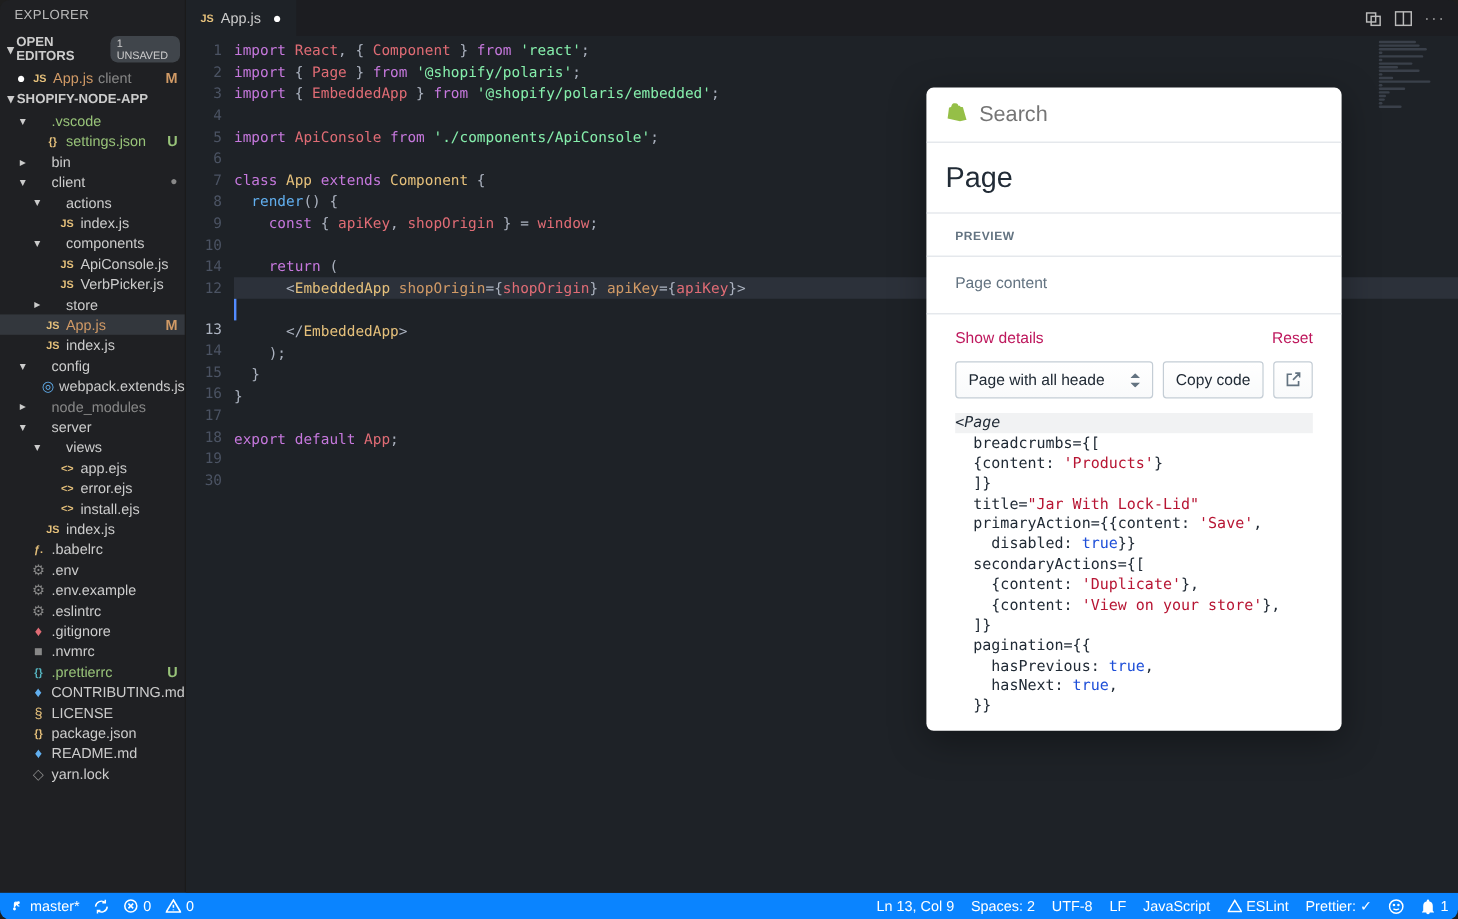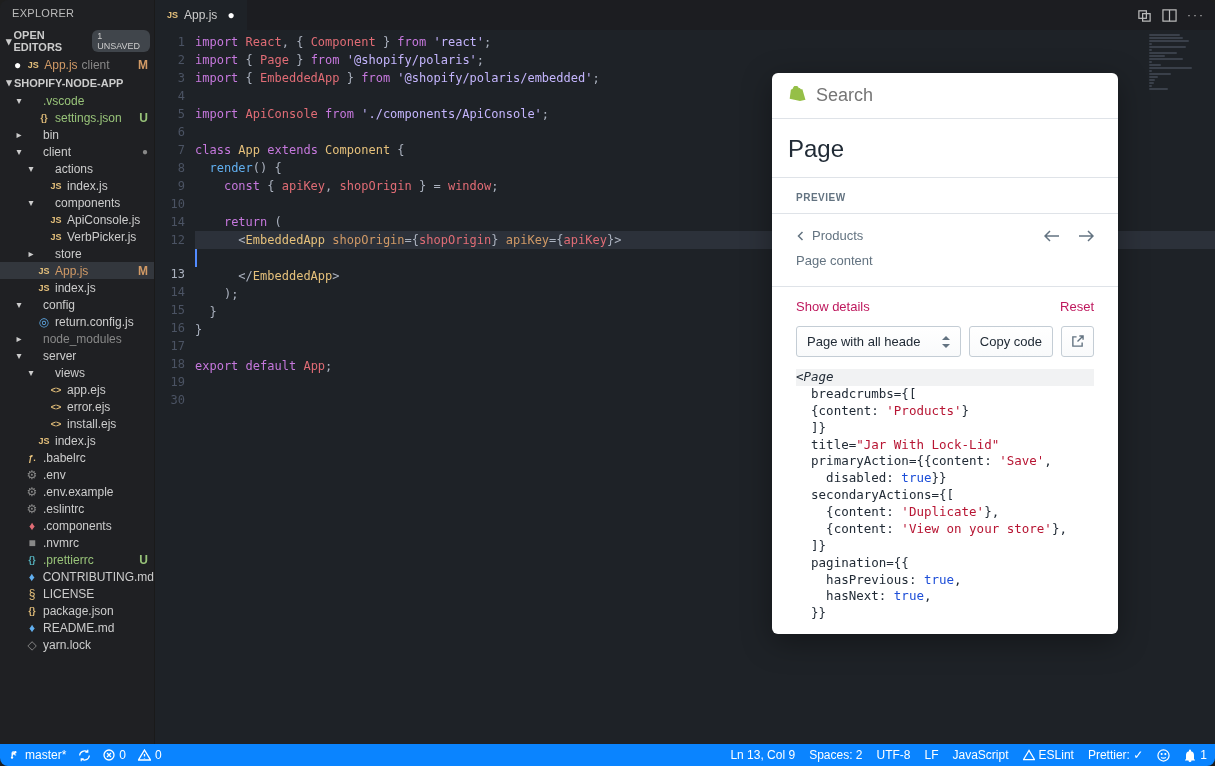--- a/index.html
+++ b/index.html
@@ -121,21 +121,21 @@
 }
 .gutter .ln { height: 18px; }
 .gutter .ln.active { color: #abb2bf; margin-top: 16px; }
 .code { flex: 1; padding-top: 3px; white-space: pre; position: relative; }
 .code .line { height: 18px; }
 .code .line.hl { background: #2c313a; }
 .tok-keyword { color: #c678dd; }
 .tok-import { color: #c678dd; margin-top: 42px; }
 .tok-var { color: #e06c75; }
 .tok-class { color: #e5c07b; }
-.tok-string { color: #c4b5fd; }
+.tok-string { color: #86efac; }
 .tok-punc { color: #abb2bf; }
 .tok-fn { color: #61afef; }
 .tok-attr { color: #d19a66; }
 .cursor-line { border-left: 2px solid #528bff; }
 
 .minimap {
   position: absolute;
   top: 30px;
   right: 0;
   width: 70px;
@@ -349,21 +349,21 @@
           <span class="">index.js</span>
         </div>
         <div class="tree-item" style="padding-left: 14px;">
           <span class="chev">▾</span>
           <span class="icon " style="font-size:12px;font-weight:400"></span>
           <span class="">config</span>
         </div>
         <div class="tree-item" style="padding-left: 26px;">
           <span class="chev"></span>
           <span class="icon c-blue" style="font-size:12px;font-weight:400">◎</span>
-          <span class="">return.config.js</span>
+          <span class="">webpack.extends.js</span>
         </div>
         <div class="tree-item" style="padding-left: 14px;">
           <span class="chev">▸</span>
           <span class="icon " style="font-size:12px;font-weight:400"></span>
           <span class="c-gray">node_modules</span>
         </div>
         <div class="tree-item" style="padding-left: 14px;">
           <span class="chev">▾</span>
           <span class="icon " style="font-size:12px;font-weight:400"></span>
           <span class="">server</span>
@@ -409,21 +409,21 @@
           <span class="">.env.example</span>
         </div>
         <div class="tree-item" style="padding-left: 14px;">
           <span class="chev"></span>
           <span class="icon c-gray" style="font-size:12px;font-weight:400">⚙</span>
           <span class="">.eslintrc</span>
         </div>
         <div class="tree-item" style="padding-left: 14px;">
           <span class="chev"></span>
           <span class="icon c-red" style="font-size:12px;font-weight:400">♦</span>
-          <span class="">.components</span>
+          <span class="">.gitignore</span>
         </div>
         <div class="tree-item" style="padding-left: 14px;">
           <span class="chev"></span>
           <span class="icon c-gray" style="font-size:12px;font-weight:400">■</span>
           <span class="">.nvmrc</span>
         </div>
         <div class="tree-item" style="padding-left: 14px;">
           <span class="chev"></span>
           <span class="icon c-cyan" style="font-size:9px;font-weight:700">{}</span>
           <span class="c-green">.prettierrc</span>
@@ -532,40 +532,20 @@
 <div class="panel">
   <div class="panel-search">
     <svg class="shopify-logo" viewBox="0 0 18 20" fill="#95bf47">
         <path d="M14.5 3.5c0-.1-.1-.2-.2-.2-.1 0-1.5-.1-1.5-.1s-1-1-1.1-1.1c-.1-.1-.3-.1-.4 0 0 0-.2.1-.5.2-.1-.2-.2-.5-.3-.8C10 .5 9.4 0 8.6 0c-.1 0-.1 0-.2 0-.2-.3-.5-.4-.8-.4-1.8 0-2.7 2.3-3 3.5-.7.2-1.2.4-1.3.4-.4.1-.4.1-.5.5C2.8 4.3 1.7 12.8 1.7 12.8L12 15l5.5-1.2S14.5 3.6 14.5 3.5z"></path>
       </svg>
     <input type="text" placeholder="Search" style="">
   </div>
   <div class="panel-header">Page</div>
   <div class="panel-section-label">PREVIEW</div>
   <div class="preview-body">
-    <div class="preview-crumb">
-      <span class="left">
-        <svg width="10" height="10" viewBox="0 0 10 10" fill="none" stroke="#637381" stroke-width="1.5">
-            <path d="M6.5 1L2.5 5l4 4"></path>
-          </svg>
-        <span>Products</span>
-      </span>
-      <span class="arrow-group">
-        <span>
-            <svg width="16" height="12" viewBox="0 0 16 12" fill="none" stroke="#637381" stroke-width="1.5">
-              <path d="M6 1L1 6l5 5M1 6h14"></path>
-            </svg>
-          </span>
-        <span>
-            <svg width="16" height="12" viewBox="0 0 16 12" fill="none" stroke="#637381" stroke-width="1.5">
-              <path d="M10 1l5 5-5 5M15 6H1"></path>
-            </svg>
-          </span>
-      </span>
-    </div>
     <div class="preview-content">Page content</div>
   </div>
   <div class="details-bar">
     <a>Show details</a>
     <a>Reset</a>
   </div>
   <div class="controls">
     <div class="select">
       <span>Page with all heade</span>
       <svg width="8" height="12" viewBox="0 0 8 12" fill="#637381">

